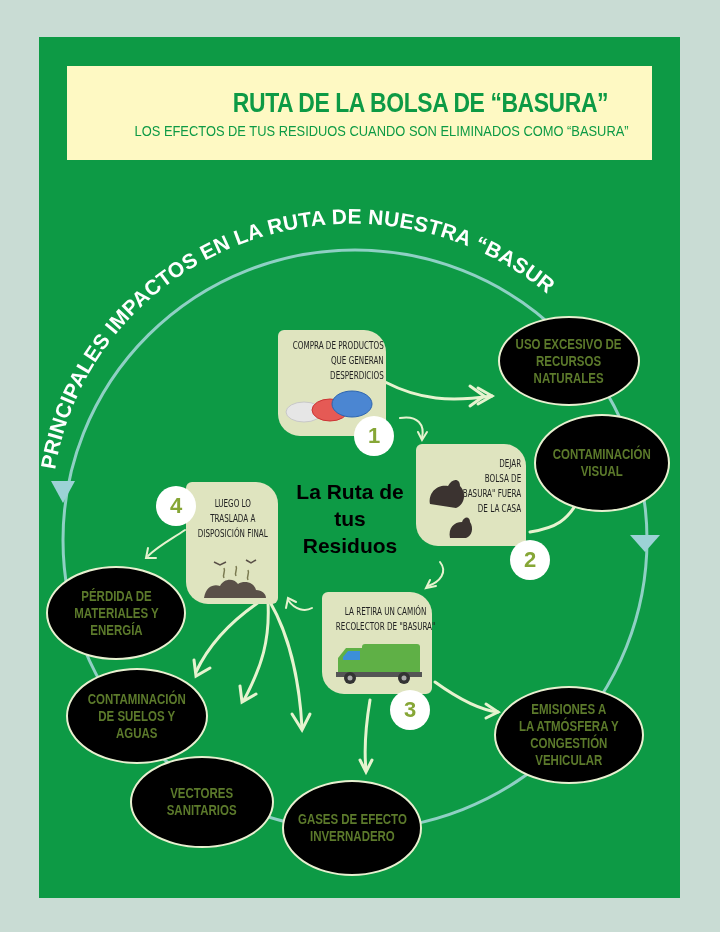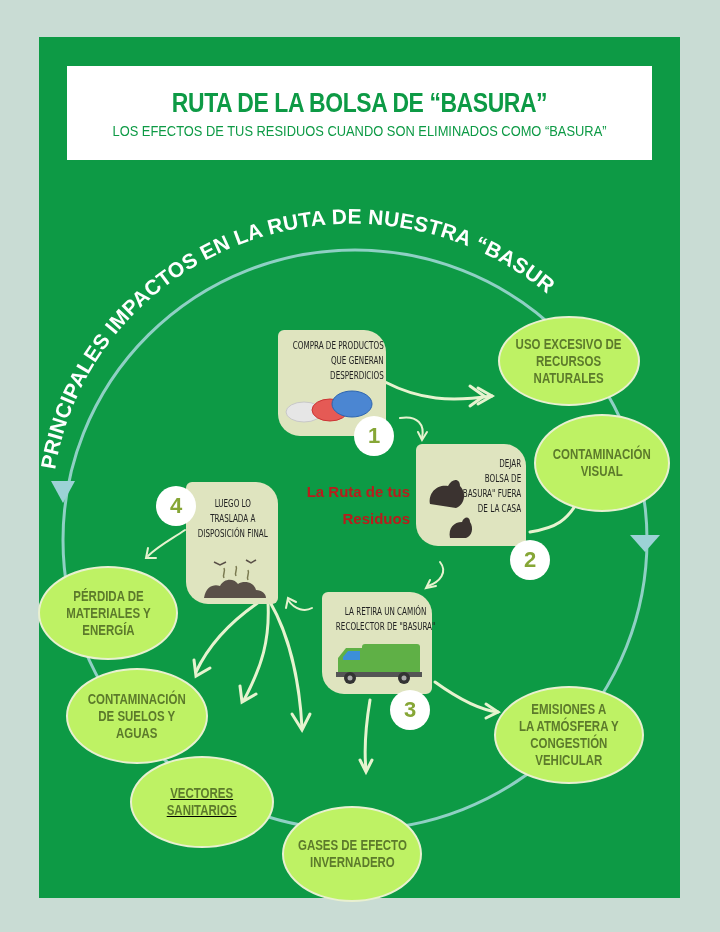--- a/index.html
+++ b/index.html
@@ -1,29 +1,29 @@
 <!DOCTYPE html>
 <html><head>
 <meta charset="utf-8">
 <style>
   html, body { margin:0; padding:0; }
   body { width:720px; height:932px; background:#c9dcd4; position:relative; overflow:hidden;
          font-family:"Liberation Sans", sans-serif; }
   .panel { position:absolute; left:39px; top:37px; width:641px; height:861px; background:#0d9a45; }
-  .header-box { position:absolute; left:67px; top:66px; width:585px; height:94px; background:#ffffff; text-align:center; }
+  .header-box { position:absolute; left:67px; top:66px; width:585px; height:94px; background:#fef9c3; text-align:right; }
   .title { margin-top:22px; font-family:"Liberation Sans", sans-serif; font-weight:bold; font-size:27px; color:#0d9a45; letter-spacing:-0.5px; transform:scaleX(0.85); }
   .subtitle { margin-top:4px; font-family:"Liberation Sans", sans-serif; font-size:14px; color:#0d9a45; transform:scaleX(0.92); }
   svg.overlay { position:absolute; left:0; top:0; }
   .step-card { position:absolute; background:#dfe4bf; border-radius:6px 22px 6px 22px; }
   .step-text { position:absolute; font-family:"DejaVu Sans Condensed","DejaVu Sans", sans-serif; font-size:10px; line-height:15px; color:#222; text-transform:uppercase; transform:scaleX(0.8); transform-origin:right top; }
   .step-num { position:absolute; width:40px; height:40px; border-radius:50%; background:#ffffff; color:#86a636; font-weight:bold; font-size:22px; text-align:center; line-height:40px; }
-  .impact { position:absolute; border-radius:50%; background:#bef264; border:2px solid #e8f0d0; box-sizing:border-box;
+  .impact { position:absolute; border-radius:50%; background:#000000; border:2px solid #e8f0d0; box-sizing:border-box;
             display:flex; align-items:center; justify-content:center; text-align:center; }
   .impact span { font-family:"Liberation Sans", sans-serif; font-weight:bold; font-size:14px; line-height:17px; color:#5c7a2b; text-transform:uppercase; transform:scaleX(0.82); }
-  .center-title { position:absolute; left:290px; top:478px; width:120px; text-align:right; color:#b91c1c; font-weight:bold; font-size:15px; line-height:27px; }
+  .center-title { position:absolute; left:290px; top:478px; width:120px; text-align:center; color:#000000; font-weight:bold; font-size:21px; line-height:27px; }
 </style>
 </head>
 <body>
 
 <div class="panel"></div>
 
 <div class="header-box">
   <div class="title">RUTA DE LA BOLSA DE “BASURA”</div>
   <div class="subtitle">LOS EFECTOS DE TUS RESIDUOS CUANDO SON ELIMINADOS COMO “BASURA”</div>
 </div>
@@ -129,24 +129,24 @@
 
 <div class="impact" style="left:498px;top:316px;width:142px;height:90px;">
   <span><span>Uso excesivo de</span><br><span>recursos</span><br><span>naturales</span></span>
 </div>
 <div class="impact" style="left:534px;top:414px;width:136px;height:98px;">
   <span><span>Contaminación</span><br><span>visual</span></span>
 </div>
 <div class="impact" style="left:494px;top:686px;width:150px;height:98px;">
   <span><span>Emisiones a</span><br><span>la atmósfera y</span><br><span>congestión</span><br><span>vehicular</span></span>
 </div>
-<div class="impact" style="left:282px;top:806px;width:140px;height:96px;">
+<div class="impact" style="left:282px;top:780px;width:140px;height:96px;">
   <span><span>Gases de efecto</span><br><span>invernadero</span></span>
 </div>
 <div class="impact" style="left:130px;top:756px;width:144px;height:92px;text-decoration:underline;">
   <span><span>Vectores</span><br><span>sanitarios</span></span>
 </div>
 <div class="impact" style="left:66px;top:668px;width:142px;height:96px;">
   <span><span>Contaminación</span><br><span>de suelos y</span><br><span>aguas</span></span>
 </div>
-<div class="impact" style="left:38px;top:566px;width:140px;height:94px;">
+<div class="impact" style="left:46px;top:566px;width:140px;height:94px;">
   <span><span>Pérdida de</span><br><span>materiales y</span><br><span>energía</span></span>
 </div>
 
 </body></html>

